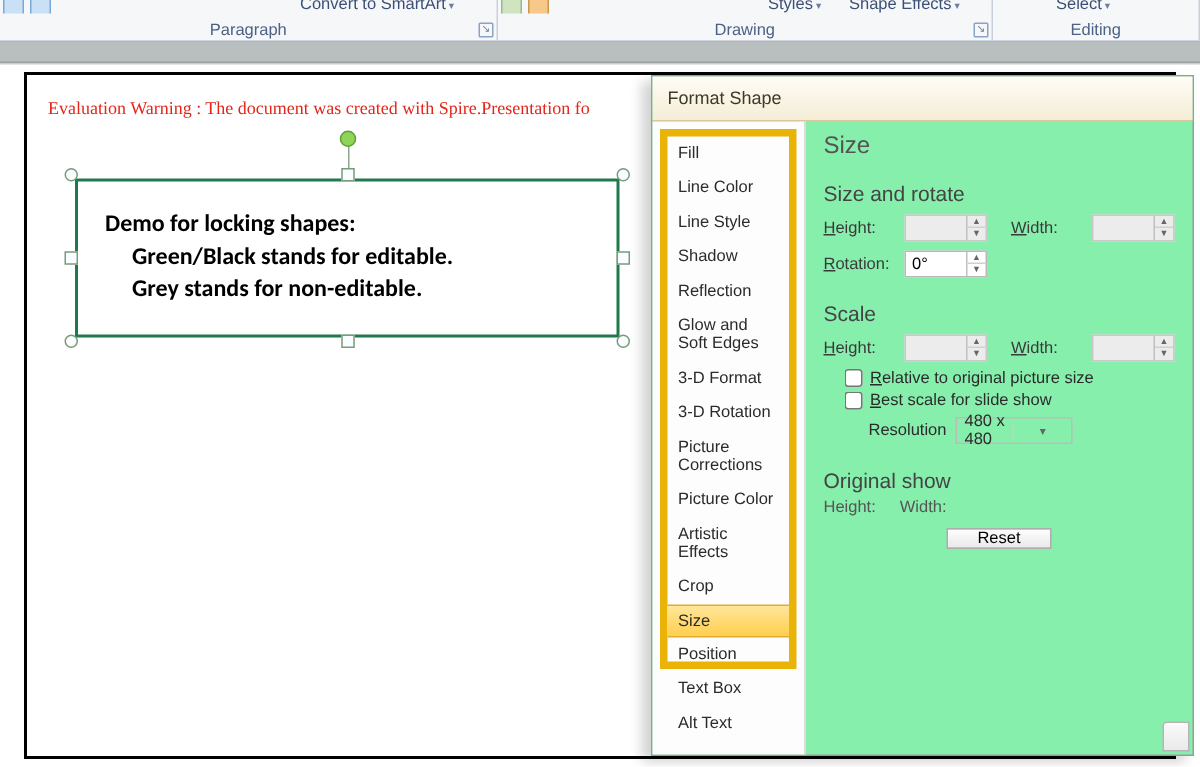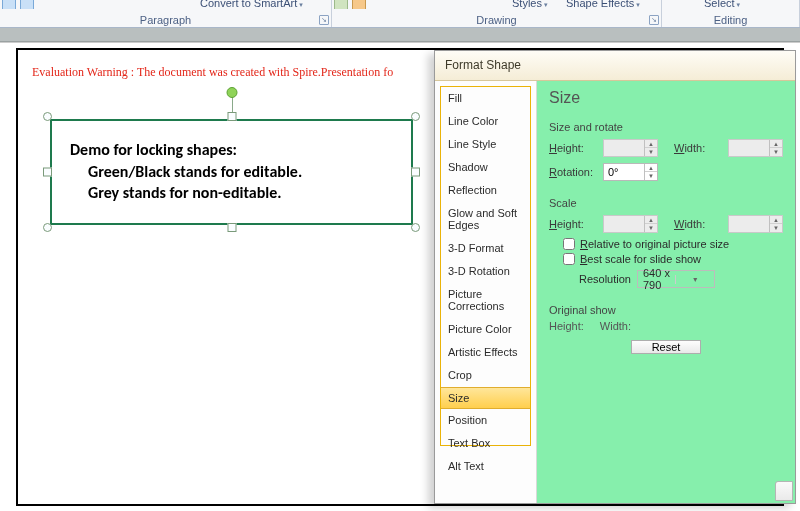--- a/index.html
+++ b/index.html
@@ -40,26 +40,26 @@
   .h.ml { left: -1px; top: 50%; transform: translateY(-50%); }
   .h.mr { right: -1px; top: 50%; transform: translateY(-50%); }
   .rot-line { position: absolute; left: 50%; top: -16px; width: 1px; height: 16px; background: #8aa98a; }
   .rot { position: absolute; left: 50%; top: -26px; transform: translateX(-50%); width: 11px; height: 11px; border-radius: 50%; background: #8fd358; border: 1px solid #5ca233; }
 
   
   .dlg { position: absolute; left: 434px; top: 7px; width: 362px; height: 454px; background: #86efac; border: 1px solid #9a9a9a; box-shadow: -6px 4px 8px rgba(0,0,0,.18); }
   .dlg-title { height: 30px; padding: 7px 10px 0; background: linear-gradient(#fefcf6,#f5edd6); border-bottom: 1px solid #d7c79a; color: #3e3a2a; font-size: 12px; }
   .dlg-body { display: flex; height: calc(100% - 30px); }
   .dlg-left { width: 112px; border-right: 1px solid #d9d9d9; padding: 5px; background: #fdfdfd; }
-  .cat-list { border: 1px solid #eab308; height: 360px; list-style: none; }
+  .cat-list { border: 5px solid #eab308; height: 360px; list-style: none; }
   .cat-list li { padding: 5px 7px; color: #2b2b2b; cursor: pointer; border-bottom: 1px solid transparent; }
   .cat-list li.sel { background: linear-gradient(#ffe69a,#ffcf4e); border: 1px solid #e0ad2e; border-left: none; border-right: none; padding: 4px 7px; }
   .dlg-right { flex: 1; padding: 8px 12px; color: #2b2b2b; }
   .sec-title { font-size: 16px; color: #545454; margin-bottom: 4px; }
-  .subhead { color: #444; font-size: 11px; margin: 14px 0 4px; }
+  .subhead { color: #444; font-size: 14px; margin: 14px 0 4px; }
   .row { display: flex; align-items: center; gap: 6px; height: 22px; margin-bottom: 2px; }
   .lbl { width: 48px; color: #3a3a3a; }
   .lbl.u::first-letter { text-decoration: underline; }
   .spin { display: flex; align-items: center; border: 1px solid #b9b9b9; height: 18px; background: #fff; }
   .spin.dis { background: #ececec; border-color: #c9c9c9; }
   .spin input { width: 40px; height: 16px; border: none; outline: none; padding: 0 4px; font-size: 11px; background: transparent; }
   .spin .btns { display: flex; flex-direction: column; border-left: 1px solid #c0c0c0; }
   .spin .btns span { width: 12px; height: 8px; font-size: 6px; line-height: 8px; text-align: center; color: #666; border-bottom: 1px solid #d0d0d0; cursor: pointer; user-select: none; }
   .spin .btns span:last-child { border: none; }
   .chk { display: flex; align-items: center; gap: 5px; margin: 3px 0 3px 14px; }
@@ -210,21 +210,21 @@
             <input type="checkbox" style="">
             <span><span class="u">R</span>elative to original picture size</span>
           </label>
         <label class="chk">
             <input type="checkbox" style="">
             <span><span class="u">B</span>est scale for slide show</span>
           </label>
         <div class="row">
           <span class="reslabel">Resolution</span>
           <span class="picker">
-              <span>640 x 790</span>
+              <span>480 x 480</span>
               <span class="dd2">▾</span>
             </span>
         </div>
         <div class="subhead">Original show</div>
         <div class="origrow">
           <span>Height:</span>
           <span>Width:</span>
         </div>
         <div class="btnrow"><button class="btn">Reset</button></div>
       </div>

